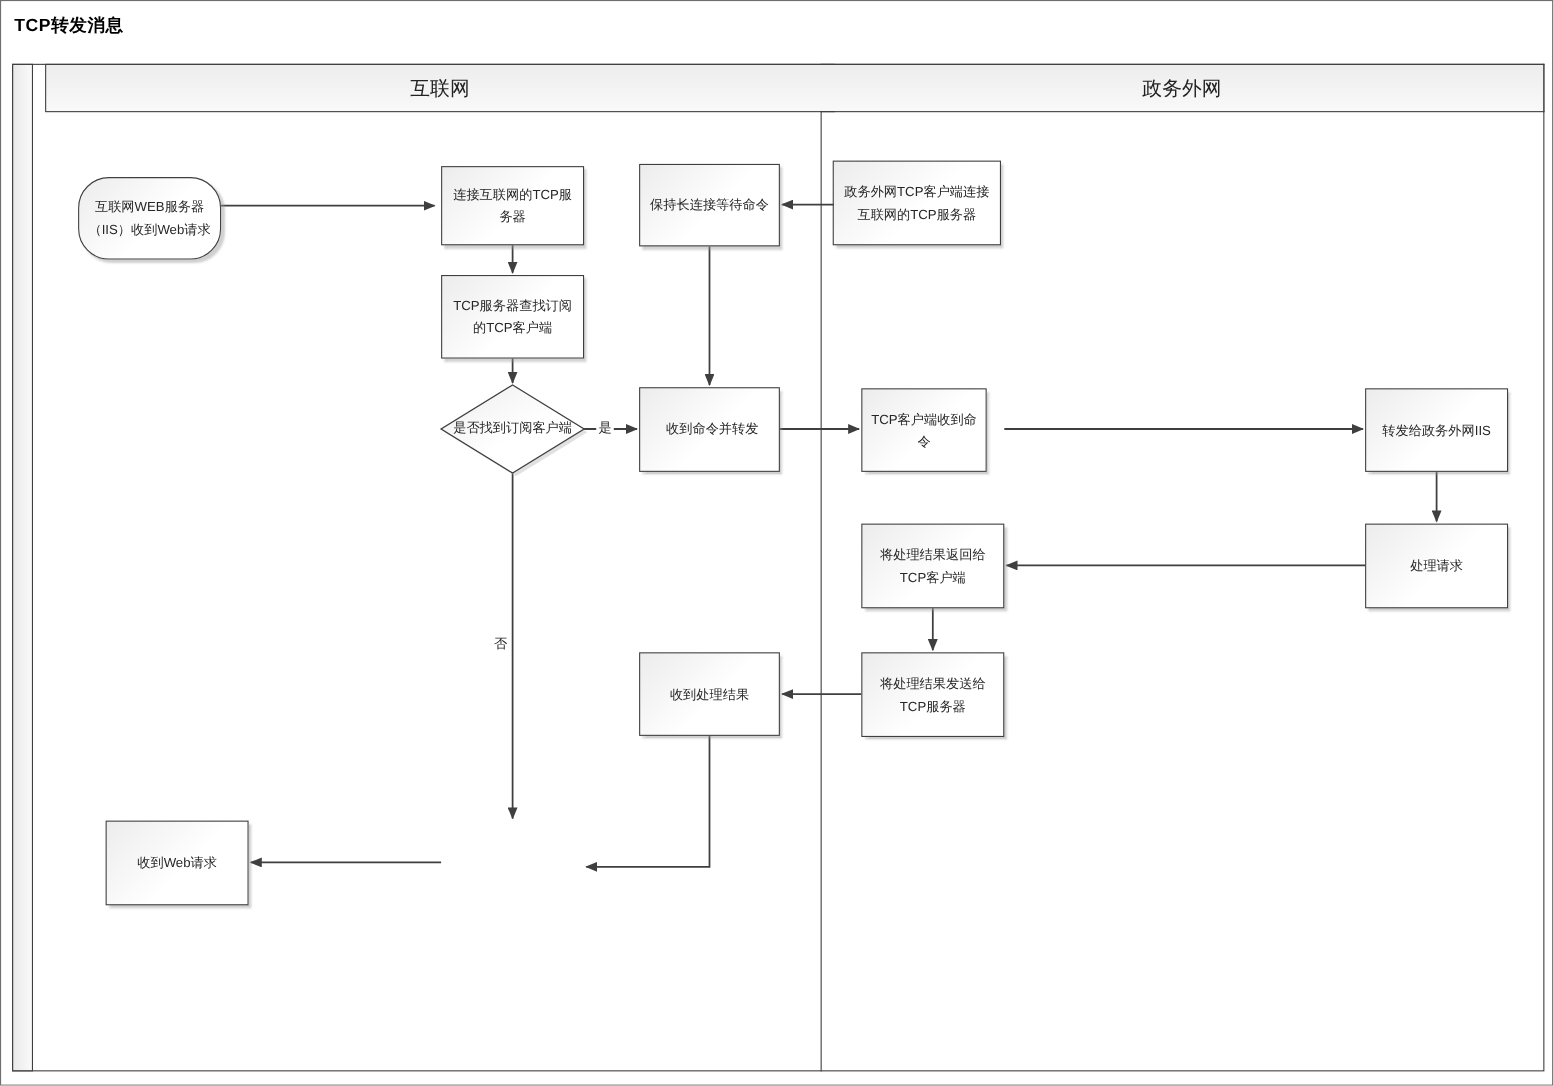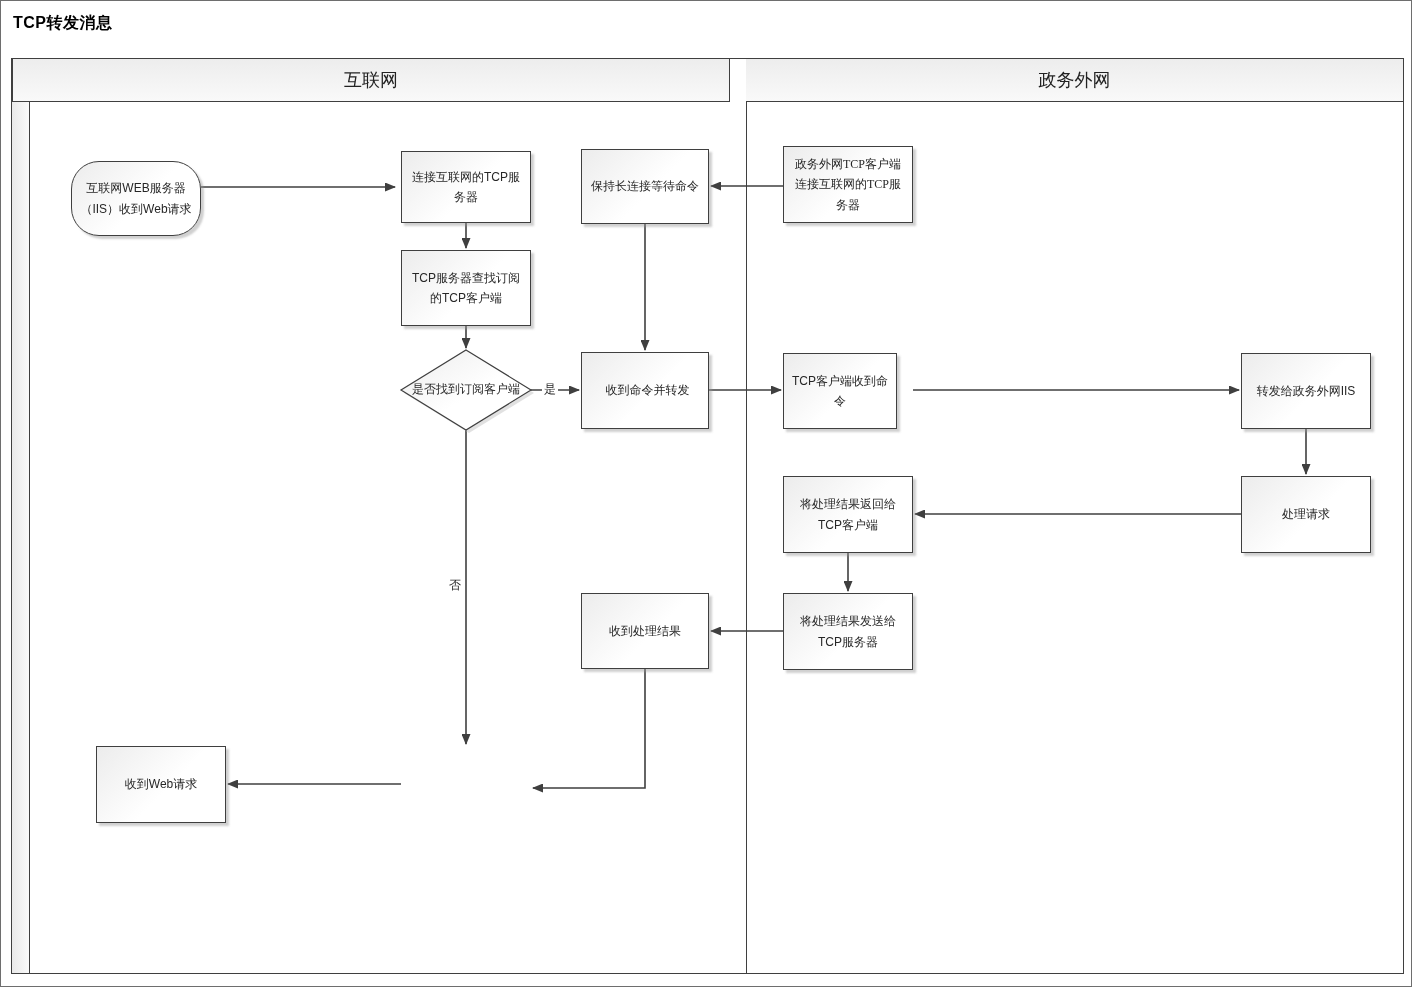--- a/index.html
+++ b/index.html
@@ -22,21 +22,21 @@
     border:1px solid #3f3f3f;
     background:linear-gradient(90deg,#e9e9e9,#fafafa);
   }
   .lane-header{
     position:absolute;top:57px;height:44px;box-sizing:border-box;
     border:1px solid #3f3f3f;
     background:linear-gradient(180deg,#ededed,#f9f9f9);
     display:flex;align-items:center;justify-content:center;
     font-size:18px;color:#222;
   }
-  .lane-header.left{left:11px;width:718px;}
+  .lane-header.left{left:40px;width:718px;}
   .lane-header.right{left:745px;width:658px;border-left:none;}
   .lane-divider{
     position:absolute;left:745px;top:100px;width:1px;height:873px;background:#3f3f3f;
   }
   
   .node{
     position:absolute;box-sizing:border-box;border:1px solid #3f3f3f;
     background:linear-gradient(135deg,#ececec 0%,#ffffff 55%);
     box-shadow:3px 3px 2px rgba(150,150,150,0.45);
     display:flex;align-items:center;justify-content:center;text-align:center;
@@ -103,21 +103,21 @@
 
   <div class="node" style="left:70px;top:160px;width:130px;height:75px;border-radius:28px;">互联网WEB服务器（IIS）收到Web请求</div>
   <div class="node" style="left:400px;top:150px;width:130px;height:72px;">连接互联网的TCP服务器</div>
   <div class="node" style="left:400px;top:249px;width:130px;height:76px;">TCP服务器查找订阅的TCP客户端</div>
   <div class="diamond-label" style="left:405px;top:354px;width:120px;height:70px;">是否找到订阅客户端</div>
   <div class="node" style="left:580px;top:148px;width:128px;height:75px;">保持长连接等待命令</div>
   <div class="node" style="left:580px;top:351px;width:128px;height:77px;padding-left:11px;">收到命令并转发</div>
   <div class="node" style="left:580px;top:592px;width:128px;height:76px;">收到处理结果</div>
   <div class="node" style="left:95px;top:745px;width:130px;height:77px;">收到Web请求</div>
 
-  <div class="node" style="left:782px;top:145px;width:130px;height:77px;font-family:Liberation Serif, serif;">政务外网TCP客户端连接互联网的TCP服务器</div>
+  <div class="node" style="left:756px;top:145px;width:153px;height:77px;">政务外网TCP客户端连接互联网的TCP服务器</div>
   <div class="node" style="left:782px;top:352px;width:114px;height:76px;">TCP客户端收到命令</div>
   <div class="node" style="left:1240px;top:352px;width:130px;height:76px;">转发给政务外网IIS</div>
   <div class="node" style="left:1240px;top:475px;width:130px;height:77px;">处理请求</div>
   <div class="node" style="left:782px;top:475px;width:130px;height:77px;">将处理结果返回给TCP客户端</div>
   <div class="node" style="left:782px;top:592px;width:130px;height:77px;">将处理结果发送给TCP服务器</div>
 
   <div class="edge-label" style="left:541px;top:380px;">是</div>
   <div class="edge-label no-bg" style="left:446px;top:576px;">否</div>
 
 </div>

